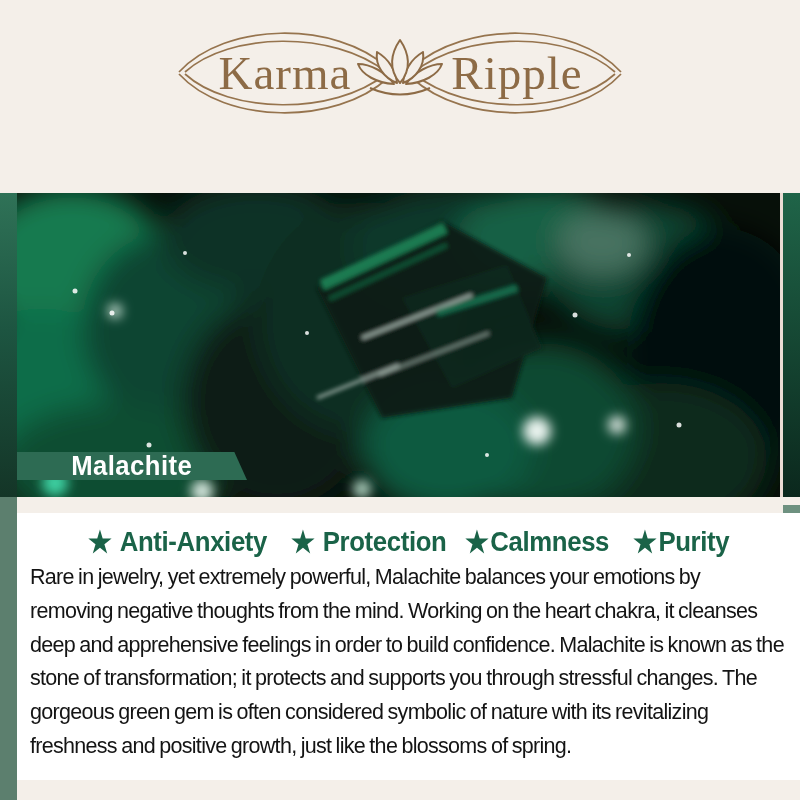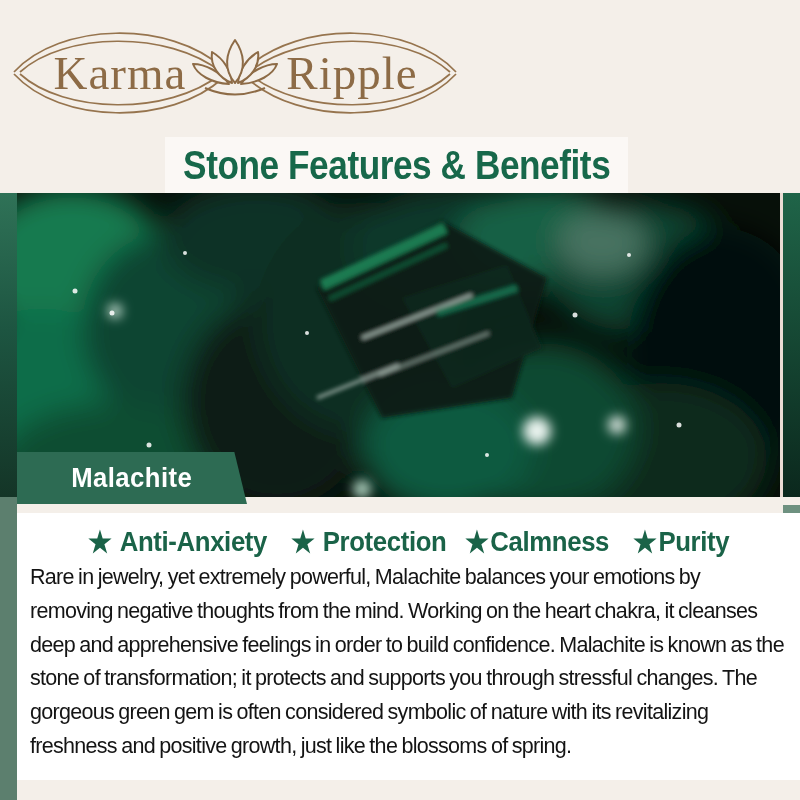--- a/index.html
+++ b/index.html
@@ -9,21 +9,21 @@
     width: 800px; height: 800px;
     margin: 0 auto;
     background: #f4efe9;
     overflow: hidden;
     font-family: "Liberation Sans", sans-serif;
   }
 
   
   .logo-wrap {
     position: absolute; top: 26px; left: 0; width: 800px;
-    display: flex; justify-content: flex-start;
+    display: flex; justify-content: center;
   }
 
   
   .title-band {
     position: absolute; left: 165px; top: 137px;
     width: 463px; height: 57px;
     background: #fbf8f5;
     display: flex; align-items: center; justify-content: center;
   }
   .title-band h1 {
@@ -42,21 +42,21 @@
     position: absolute; left: 17px; top: 0; width: 766px; height: 304px;
     border-right: 3px solid #eadcd4;
   }
   .photo svg { display: block; width: 763px; height: 304px; }
   .strip-right-dark {
     position: absolute; left: 783px; top: 0; width: 17px; height: 304px;
     background: linear-gradient(#1f6448, #0b281d);
   }
   .stone-label {
     position: absolute; left: 17px; top: 259px;
-    width: 230px; height: 52px;
+    width: 230px; height: 28px;
     background: #2d6b53;
     clip-path: polygon(0 0, 94.5% 0, 100% 100%, 0 100%);
     display: flex; align-items: center; justify-content: center;
   }
   .stone-label span {
     color: #ffffff; font-weight: bold; font-size: 27px;
     letter-spacing: 0.5px; transform: scaleX(0.95);
   }
 
   
@@ -118,23 +118,20 @@
         <path d="M232,57 C219,52 210,40 212,26 C224,33 231,45 232,57 Z"></path>
         <path d="M238,57 C251,52 260,40 258,26 C246,33 239,45 238,57 Z"></path>
         <path d="M235,14 C244,27 247,43 235,57 C223,43 226,27 235,14 Z"></path>
         <path d="M205,62 Q235,75 265,62" fill="none"></path>
       </g>
       <text x="120" y="63" text-anchor="middle" font-family="Liberation Serif, serif" font-size="47" fill="#8d6b46" letter-spacing="1">Karma</text>
       <text x="352" y="63" text-anchor="middle" font-family="Liberation Serif, serif" font-size="47" fill="#8d6b46" letter-spacing="1">Ripple</text>
     </svg>
   </div>
 
-  <div class="title-band">
-    <h1>Stone Features &amp; Benefits</h1>
-  </div>
 
   <div class="photo-band">
     <div class="strip-left-dark"></div>
 
     <div class="photo">
       <svg viewBox="0 0 763 304" preserveAspectRatio="none">
         <defs>
           <filter id="b14" x="-60%" y="-60%" width="220%" height="220%">
               <feGaussianBlur stdDeviation="14"></feGaussianBlur>
             </filter>

